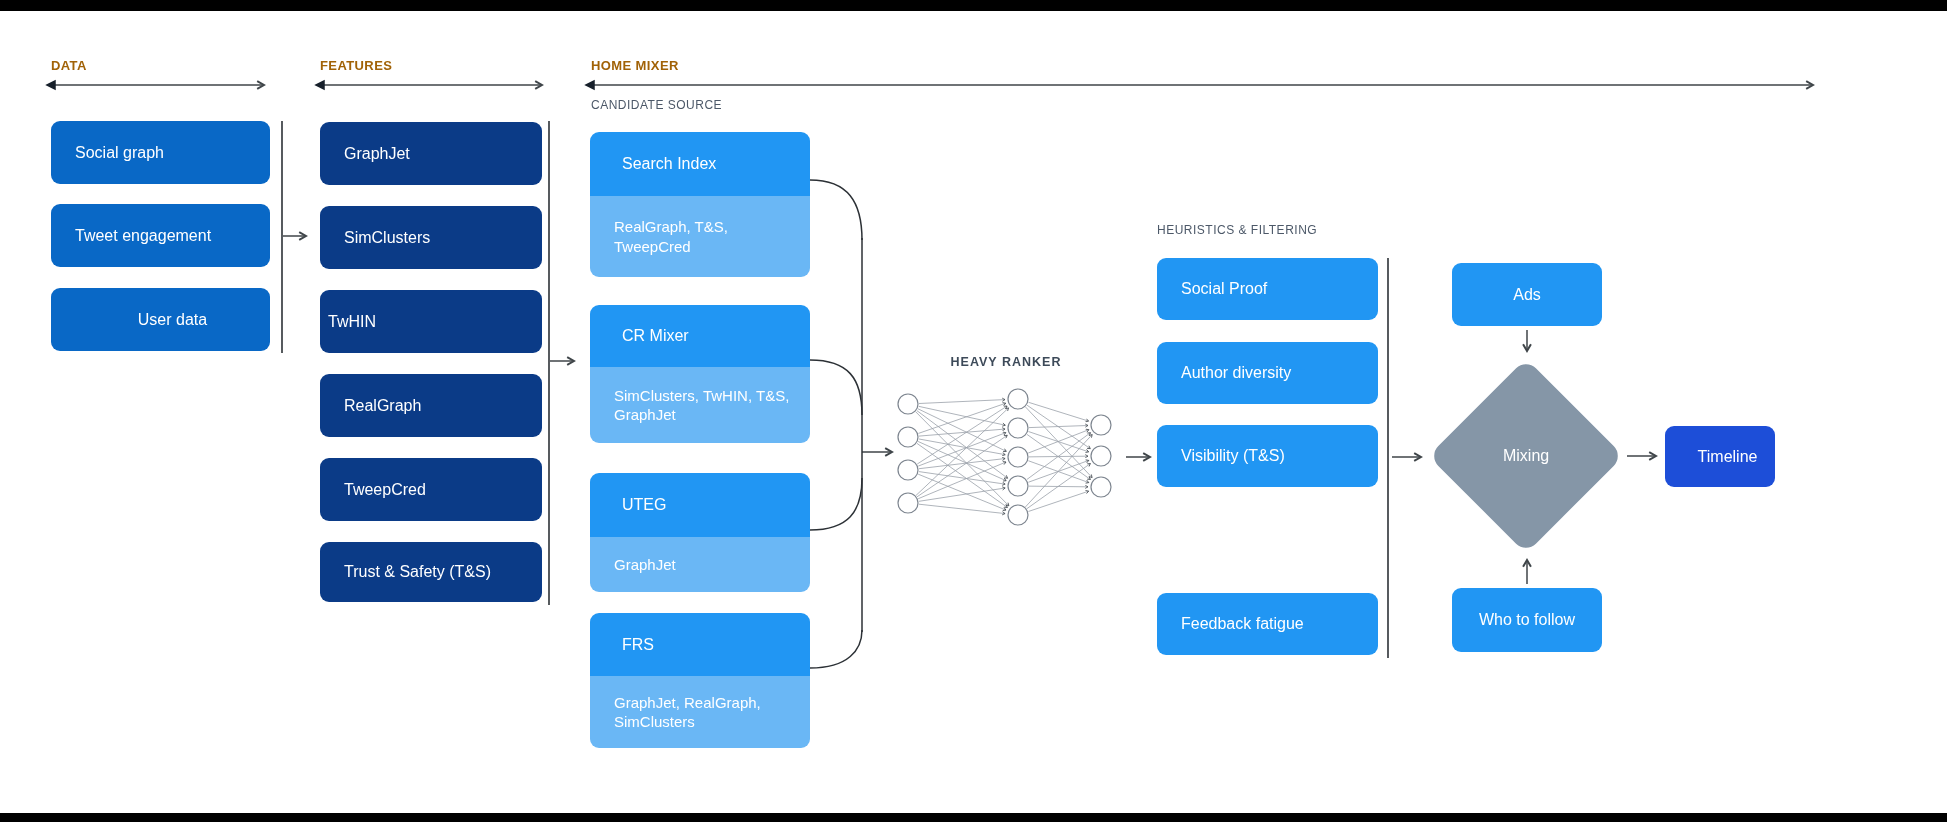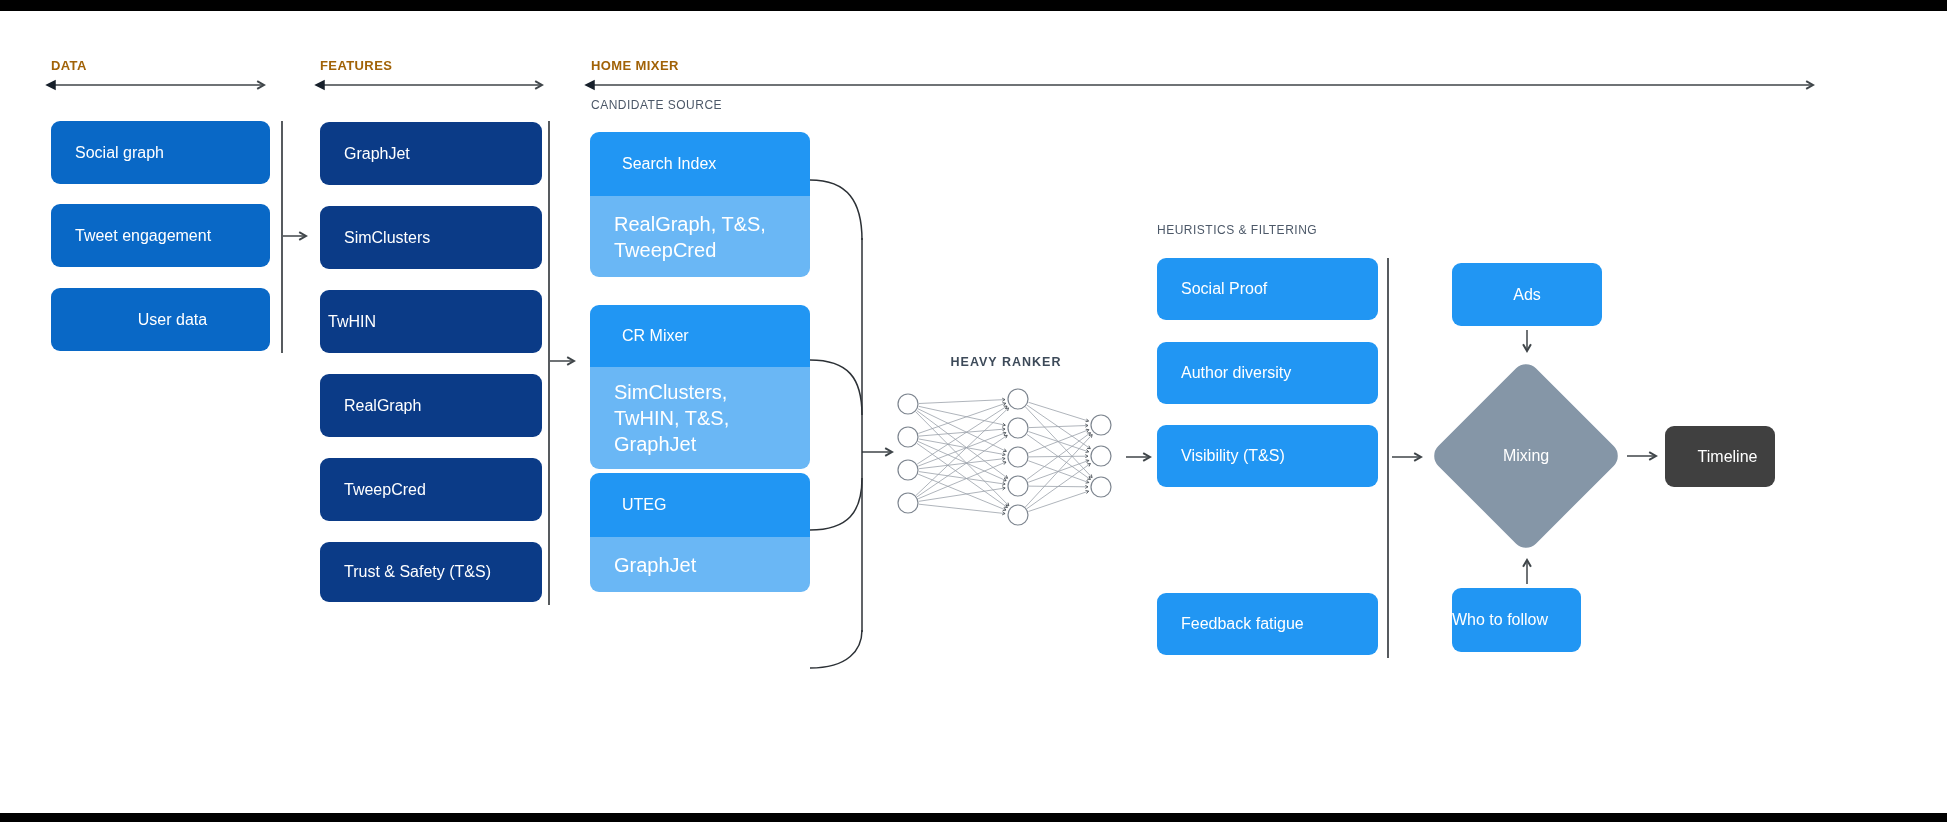--- a/index.html
+++ b/index.html
@@ -25,21 +25,21 @@
     color:#fff;font-size:16px;font-weight:400;border-radius:9px;
     padding-left:24px;box-sizing:border-box;line-height:1.25;
   }
   .cand-group{position:absolute;width:220px;}
   .cand-head{
     display:flex;align-items:center;padding-left:32px;box-sizing:border-box;
     color:#fff;font-size:16px;font-weight:500;border-radius:9px 9px 0 0;
   }
   .cand-sub{
     display:flex;align-items:center;padding-left:24px;padding-right:14px;box-sizing:border-box;
-    color:#fff;font-size:20px;font-weight:500;border-radius:0 0 9px 9px;line-height:1.3;
+    color:#fff;font-size:15px;font-weight:500;border-radius:0 0 9px 9px;line-height:1.3;
   }
   #lines{position:absolute;left:0;top:0;z-index:1;}
   .box,.cand-group,.diamond-wrap{z-index:2;}
   .diamond{
     position:absolute;width:138px;height:138px;border-radius:14px;
     transform:rotate(45deg);display:flex;align-items:center;justify-content:center;
   }
   .diamond .lbl{
     transform:rotate(-45deg);color:#fff;font-size:16px;font-weight:500;
   }
@@ -188,52 +188,60 @@
         <span>Search Index</span>
       </div>
     <div class="cand-sub" style="height: 81px; background: rgb(106, 183, 245);">
         <span>RealGraph, T&amp;S, TweepCred</span>
       </div>
   </div>
   <div class="cand-group" style="left:590px;top:305px;">
     <div class="cand-head" style="height: 62px; background: rgb(33, 150, 243);">
         <span>CR Mixer</span>
       </div>
-    <div class="cand-sub" style="height: 102px; background: rgb(106, 183, 245);">
+    <div class="cand-sub" style="height: 76px; background: rgb(106, 183, 245);">
         <span>SimClusters, TwHIN, T&amp;S, GraphJet</span>
       </div>
   </div>
   <div class="cand-group" style="left:590px;top:473px;">
     <div class="cand-head" style="height: 64px; background: rgb(33, 150, 243);">
         <span>UTEG</span>
       </div>
     <div class="cand-sub" style="height: 55px; background: rgb(106, 183, 245);">
         <span>GraphJet</span>
       </div>
   </div>
+  <div class="cand-group" style="left:590px;top:613px;">
+    <div class="cand-head" style="height: 63px; background: rgb(33, 150, 243);">
+        <span>FRS</span>
+      </div>
+    <div class="cand-sub" style="height: 72px; background: rgb(106, 183, 245);">
+        <span>GraphJet, RealGraph, SimClusters</span>
+      </div>
+  </div>
 
   <div class="box bright" style="left: 1157px; top: 258px; width: 221px; height: 62px; background: rgb(33, 150, 243);">
       <span>Social Proof</span>
     </div>
   <div class="box bright" style="left: 1157px; top: 342px; width: 221px; height: 62px; background: rgb(33, 150, 243);">
       <span>Author diversity</span>
     </div>
   <div class="box bright" style="left: 1157px; top: 425px; width: 221px; height: 62px; background: rgb(33, 150, 243);">
       <span>Visibility (T&amp;S)</span>
     </div>
   <div class="box bright" style="left: 1157px; top: 593px; width: 221px; height: 62px; background: rgb(33, 150, 243);">
       <span>Feedback fatigue</span>
     </div>
 
   <div class="box bright" style="left: 1452px; top: 263px; width: 150px; height: 63px; justify-content: center; padding-left: 0px; background: rgb(33, 150, 243);">
       <span>Ads</span>
     </div>
   <div class="diamond" style="left: 1457px; top: 387px; background: rgb(133, 150, 167);">
       <span class="lbl">Mixing</span>
     </div>
-  <div class="box bright" style="left: 1452px; top: 588px; width: 129px; height: 64px; justify-content: flex-start; padding-left: 0px; background: rgb(33, 150, 243);">
+  <div class="box bright" style="left: 1452px; top: 588px; width: 150px; height: 64px; justify-content: center; padding-left: 0px; background: rgb(33, 150, 243);">
       <span>Who to follow</span>
     </div>
-  <div class="box bright" style="left: 1665px; top: 426px; width: 110px; height: 61px; justify-content: center; padding-left: 15px; background: #404040;">
+  <div class="box bright" style="left: 1665px; top: 426px; width: 110px; height: 61px; justify-content: center; padding-left: 15px; background: #1d4ed8;">
       <span>Timeline</span>
     </div>
 
 </div>
 
 </body></html>

